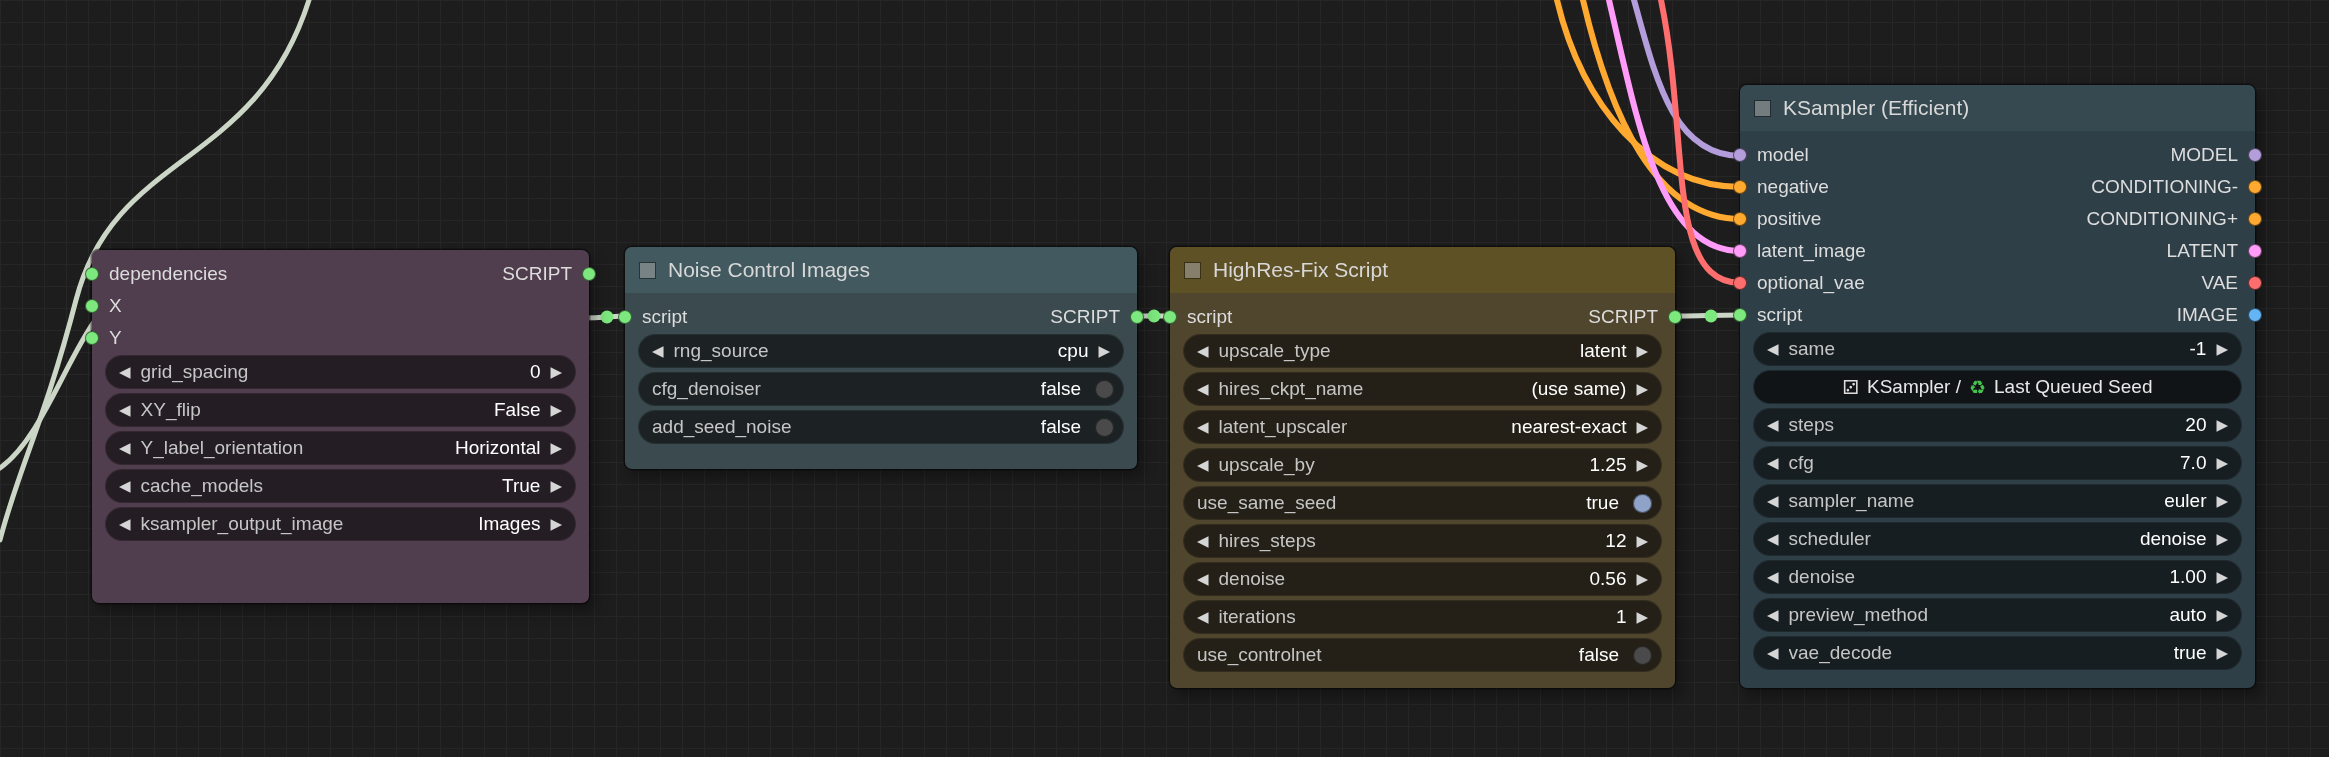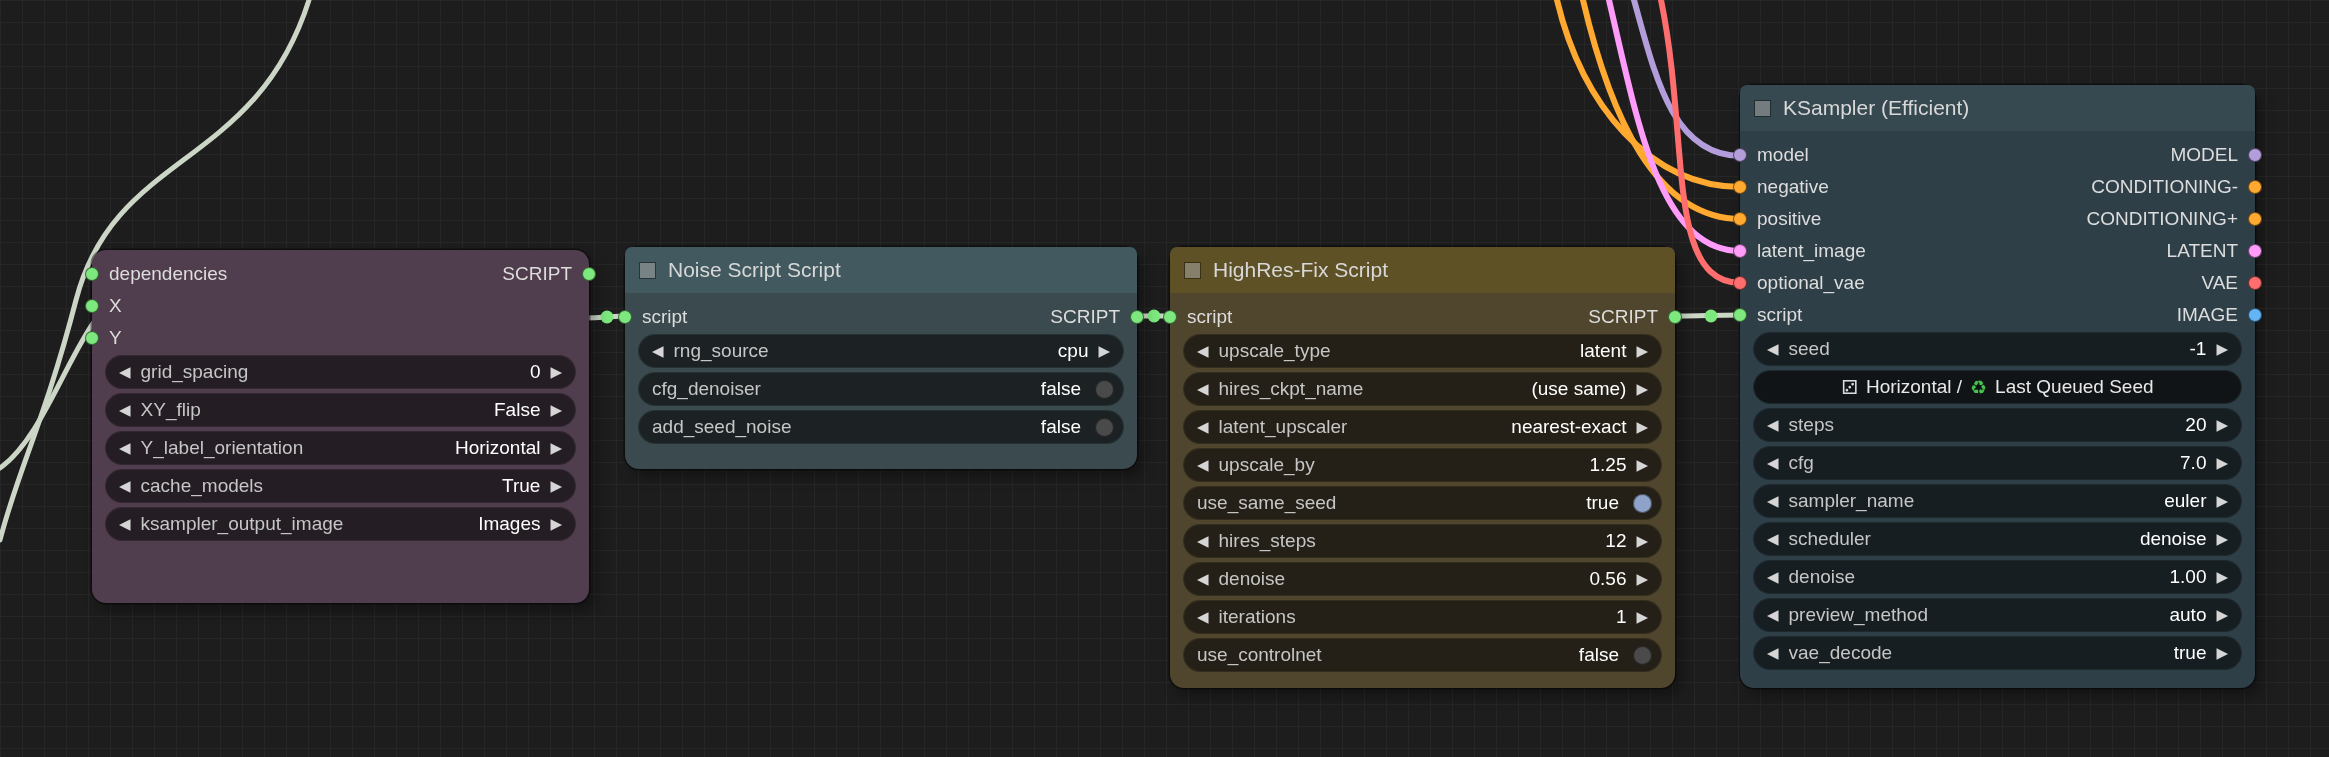--- a/index.html
+++ b/index.html
@@ -11,21 +11,21 @@
       linear-gradient(to bottom, #262626 1px, transparent 1px);
     background-size:22px 22px;
     font-family:"Liberation Sans","DejaVu Sans",sans-serif;
   }
   .wires{position:absolute;left:0;top:0;z-index:1;pointer-events:none;}
   .wires path{fill:none;stroke-linecap:round;}
   .wire-pale{stroke-width:5;}
   .wire-colored{stroke-width:6;}
 
   .node{
-    position:absolute;z-index:2;border-radius:14px;
+    position:absolute;z-index:2;border-radius:7px;
     box-shadow:0 0 0 1.5px rgba(0,0,0,.45), 6px 8px 14px rgba(0,0,0,.35);
     color:#ddd;
   }
   .node-title{
     height:46px;display:flex;align-items:center;gap:13px;
     padding:0 15px;border-radius:7px 7px 0 0;
     font-size:21px;color:#d8d8d8;white-space:nowrap;
   }
   .collapse-box{
     width:15px;height:15px;flex:0 0 auto;
@@ -135,21 +135,21 @@
         <span class="w-label">ksampler_output_image</span>
         <span class="w-value">Images</span>
         <span class="arrow">▶</span>
       </div>
     </div>
   </div>
 
   <div class="node" style="left: 625px; top: 247px; width: 512px; height: 222px; background-color: rgb(58, 74, 79);">
     <div class="node-title" style="background-color: rgb(65, 89, 95);">
       <span class="collapse-box"></span>
-      <span>Noise Script Script</span>
+      <span>Noise Control Images</span>
     </div>
     <div class="slots">
       <div class="slot-row">
         <div class="slot in">
           <span class="dot" style="background-color: rgb(125, 232, 125);"></span>
           <span>script</span>
         </div>
         <div class="slot out">
           <span>SCRIPT</span>
           <span class="dot" style="background-color: rgb(125, 232, 125);"></span>
@@ -312,27 +312,27 @@
         </div>
         <div class="slot out">
           <span>IMAGE</span>
           <span class="dot" style="background-color: rgb(100, 181, 246);"></span>
         </div>
       </div>
     </div>
     <div class="widgets">
       <div class="widget">
         <span class="arrow">◀</span>
-        <span class="w-label">seed</span>
+        <span class="w-label">same</span>
         <span class="w-value">-1</span>
         <span class="arrow">▶</span>
       </div>
       <div class="widget button">
         <span class="glyph">⚂</span>
-        <span>Horizontal /</span>
+        <span>KSampler /</span>
         <span class="glyph recycle">♻</span>
         <span>Last Queued Seed</span>
       </div>
       <div class="widget">
         <span class="arrow">◀</span>
         <span class="w-label">steps</span>
         <span class="w-value">20</span>
         <span class="arrow">▶</span>
       </div>
       <div class="widget">

